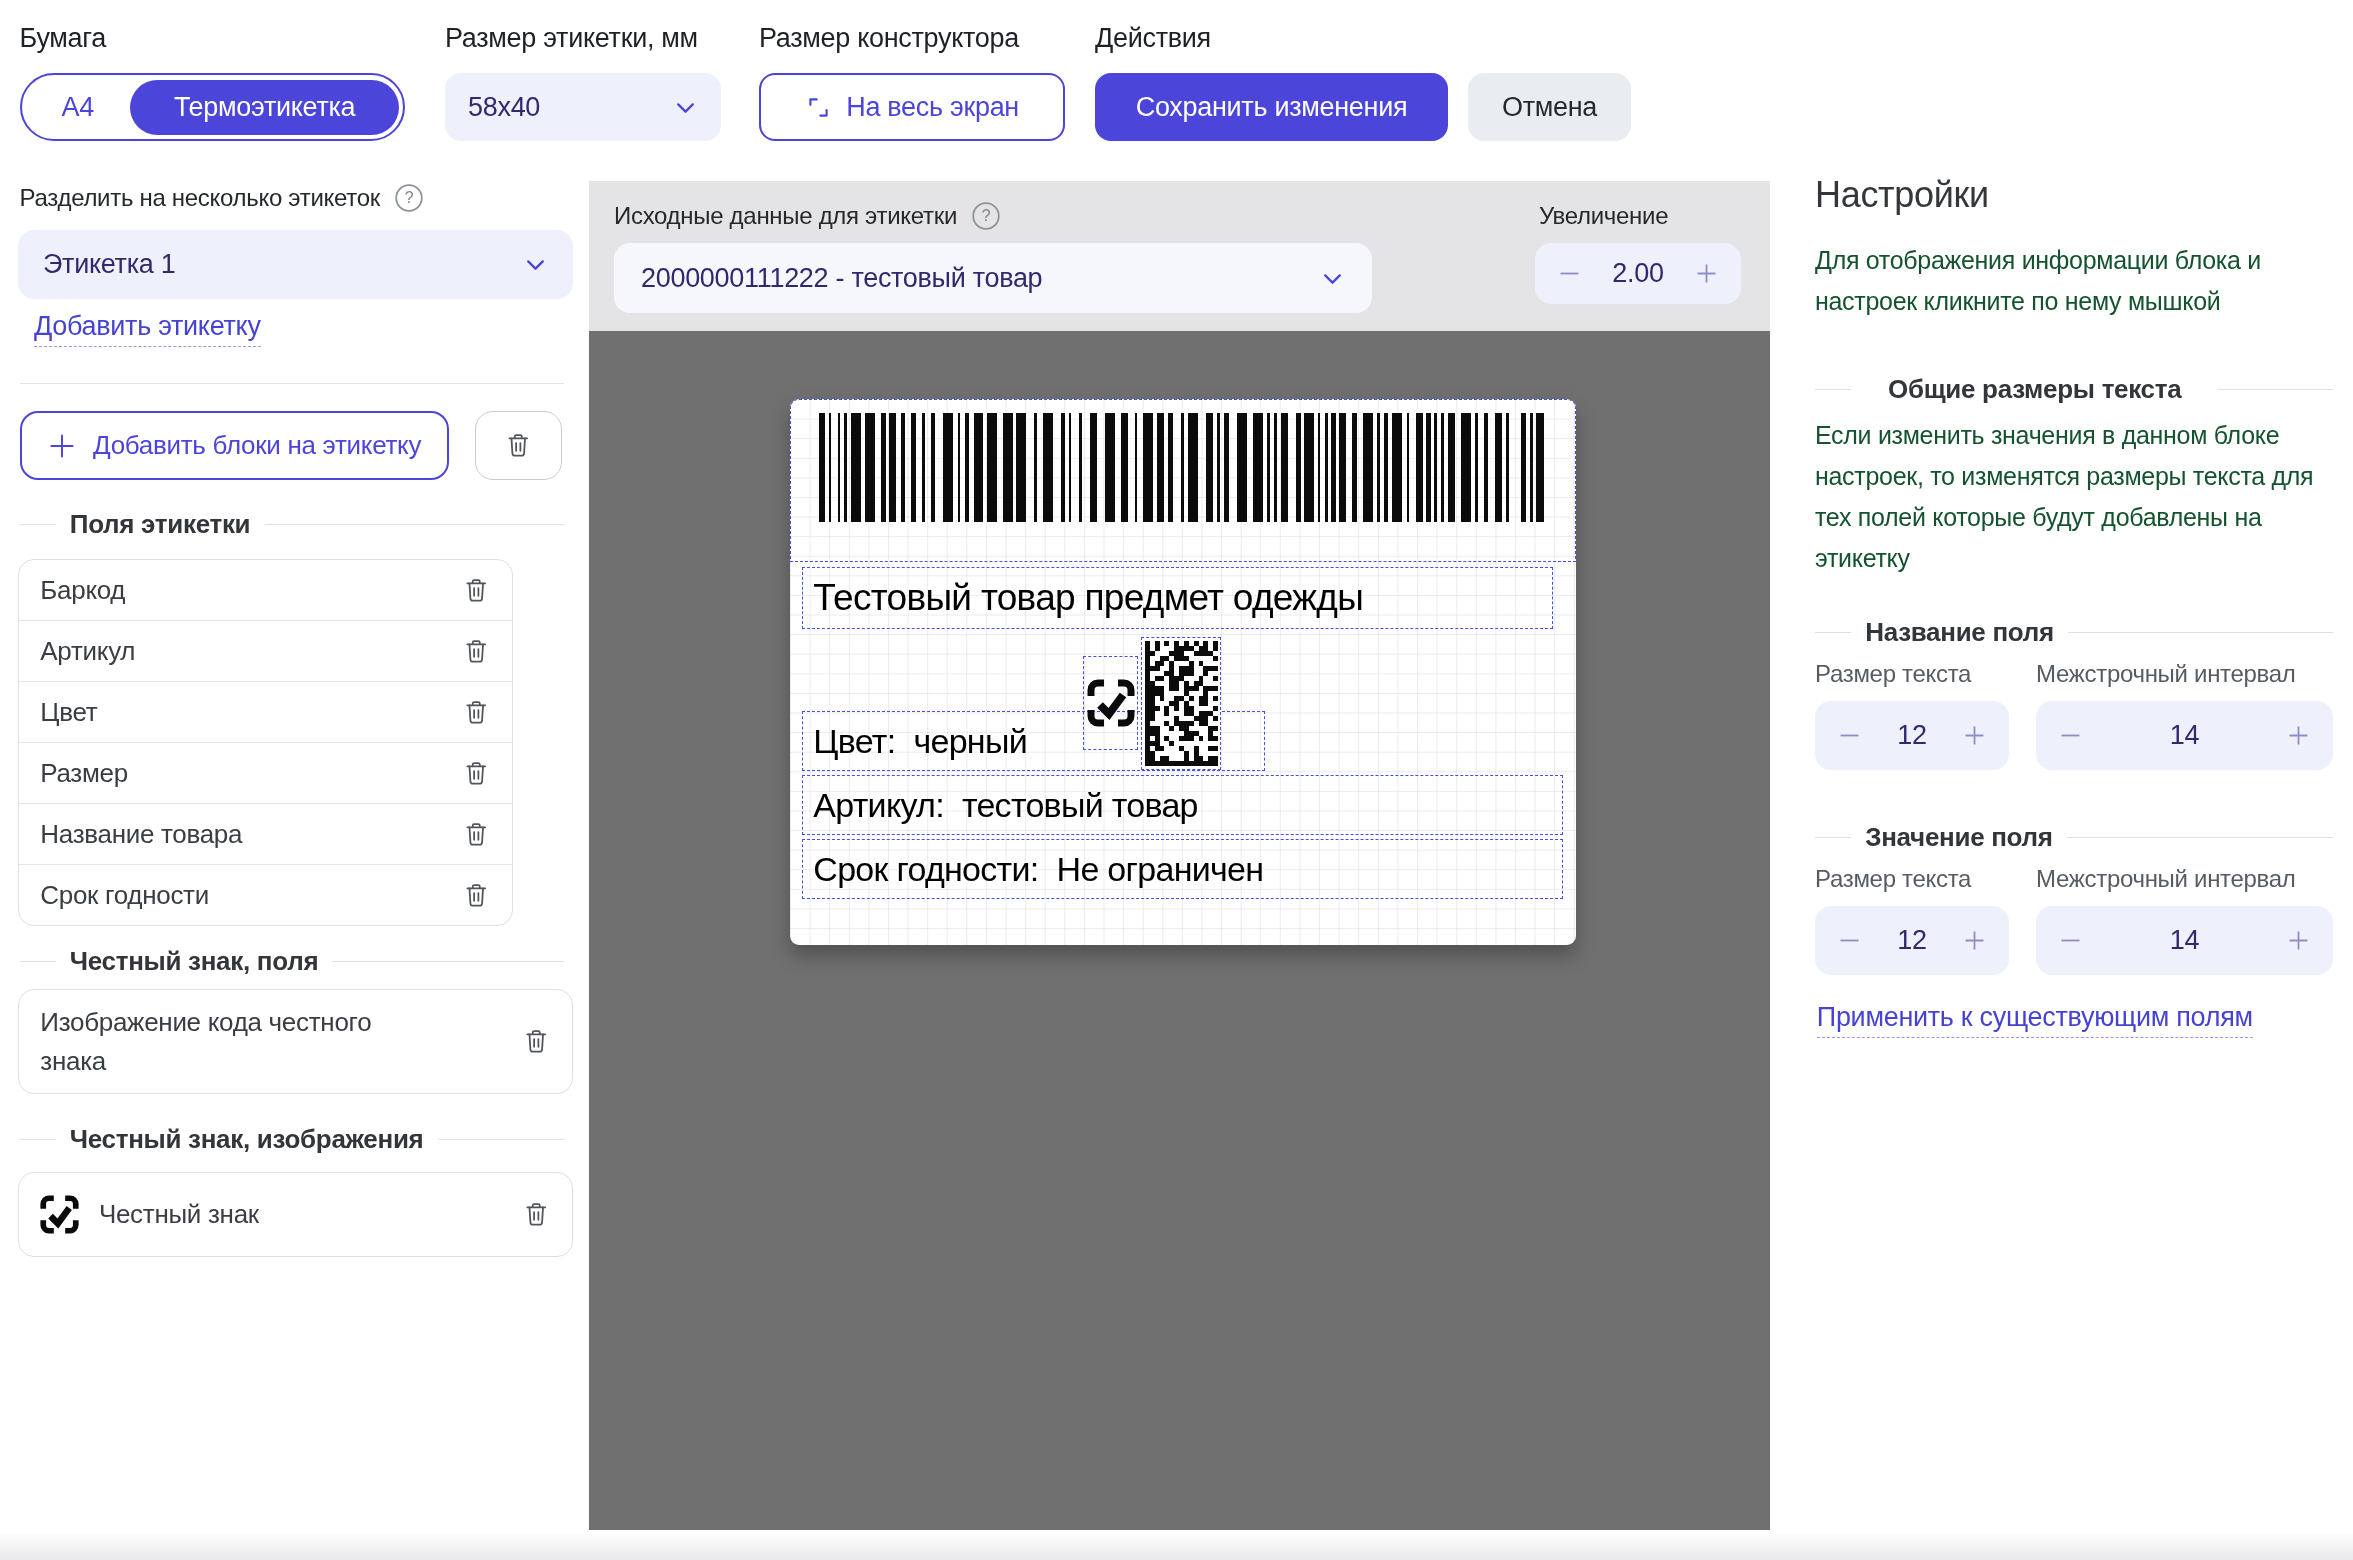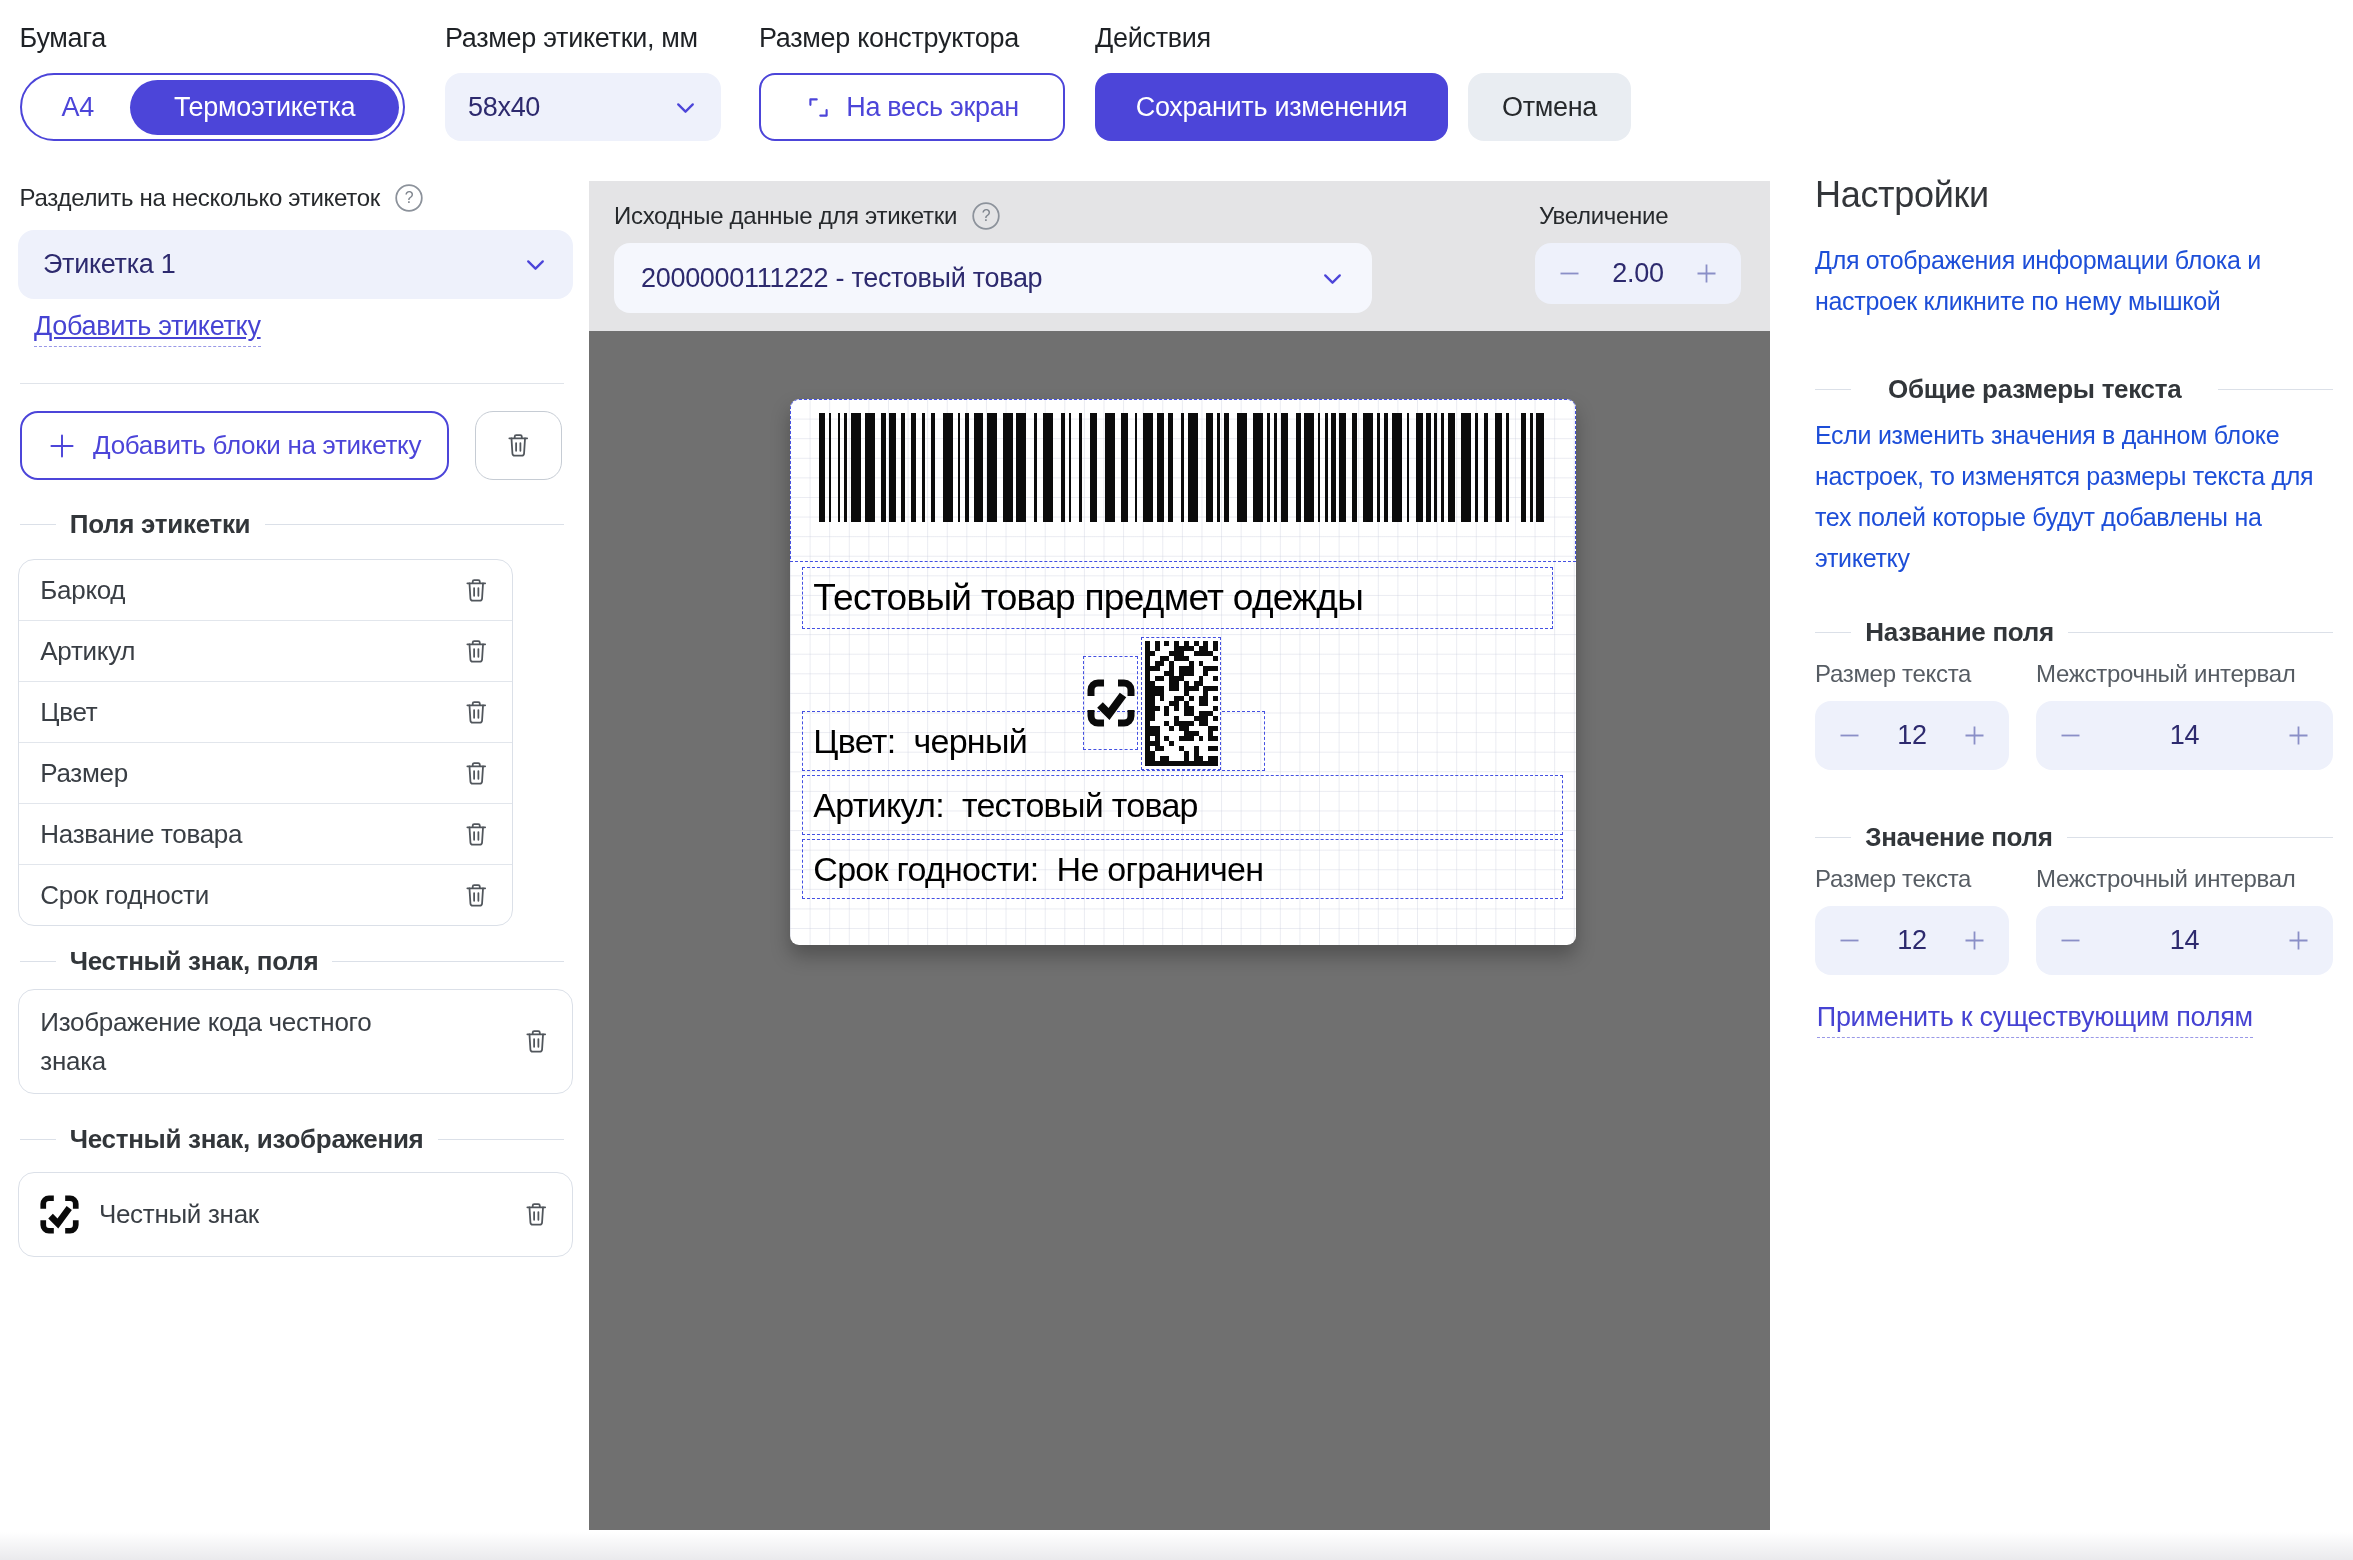--- a/index.html
+++ b/index.html
@@ -22,21 +22,21 @@
   .btn-cancel{left:1468px;width:163px;background:#e9edf2;color:#26292c;}
   
   .icon{display:inline-flex;align-items:center;justify-content:center;line-height:0;}
   .icon svg{display:block;}
   
   .split-row{left:19.6px;top:183px;display:flex;align-items:center;gap:14.2px;}
   .split-row .txt{font-size:24px;color:#26292c;}
   .dd-label{left:18px;top:230px;width:555px;height:69px;position:absolute;display:flex;align-items:center;
     justify-content:space-between;box-sizing:border-box;}
   .link{font-size:27px;color:#4643d3;border-bottom:1.8px dashed rgba(70,67,211,.55);padding-bottom:4.4px;cursor:pointer;white-space:nowrap;}
-  .link-add{left:34px;top:311px;text-decoration:underline;}
+  .link-add{left:34px;top:311px;}
   .hr{left:19.6px;top:383px;width:544px;height:0;border-top:1.3px solid #e0e4ea;position:absolute;}
   .btn-add-blocks{left:19.6px;top:411px;width:429px;height:69px;position:absolute;box-sizing:border-box;
     border:2.2px solid #4c45d9;border-radius:18px;background:#fff;display:flex;align-items:center;
     justify-content:center;gap:16px;font-size:26px;color:#4c45d9;cursor:pointer;}
   .btn-trash-lg{left:475px;top:411px;width:87px;height:69px;position:absolute;box-sizing:border-box;
     border:1.3px solid #c6ccd4;border-radius:18px;background:#fff;display:flex;align-items:center;justify-content:center;cursor:pointer;}
   .sec{position:absolute;display:flex;align-items:center;gap:14.2px;}
   .sec .ln{height:1.8px;background:#dbe0e8;}
   .sec .ln.l{width:36px;}
   .sec .ln.r{flex:1;}
@@ -81,21 +81,21 @@
   .blk-chz{left:293px;top:257px;width:55px;height:94px;display:flex;align-items:center;justify-content:center;}
   .blk-dm{left:351px;top:238px;width:80px;height:133px;display:flex;align-items:center;justify-content:center;background:#fff;}
   .blk-art{left:11.6px;top:376px;width:761px;height:60px;}
   .blk-shelf{left:11.6px;top:440px;width:761px;height:60px;}
   .fld{display:flex;align-items:center;height:100%;padding-left:10.7px;font-size:34px;letter-spacing:-0.7px;gap:18px;white-space:nowrap;}
   .blk-name .fld{font-size:37px;}
   .bc-num{font-size:41px;letter-spacing:0;margin-top:1.8px;}
   
   .settings{position:absolute;left:1815px;top:0;width:518px;}
   .set-title{position:absolute;left:0;top:174px;font-size:36px;font-weight:500;color:#33363a;}
-  .para{position:absolute;left:0;font-size:25px;line-height:41px;color:#1d4ed8;}
+  .para{position:absolute;left:0;font-size:25px;line-height:41px;color:#14532d;}
   .p1{top:240px;width:463px;}
   .sec-common{left:0;top:374px;width:518px;gap:37px;}
   .p2{top:415px;width:503px;}
   .sec-name{left:0;top:617px;width:518px;}
   .sec-value{left:0;top:822px;width:518px;}
   .st-label{position:absolute;font-size:24px;color:#565c63;white-space:nowrap;}
   .stp{position:absolute;height:69px;}
   .stp-a{left:0;width:194px;}
   .stp-b{left:221px;width:297px;}
   .lbl-row1{top:660px;} .stp-row1{top:701px;}

